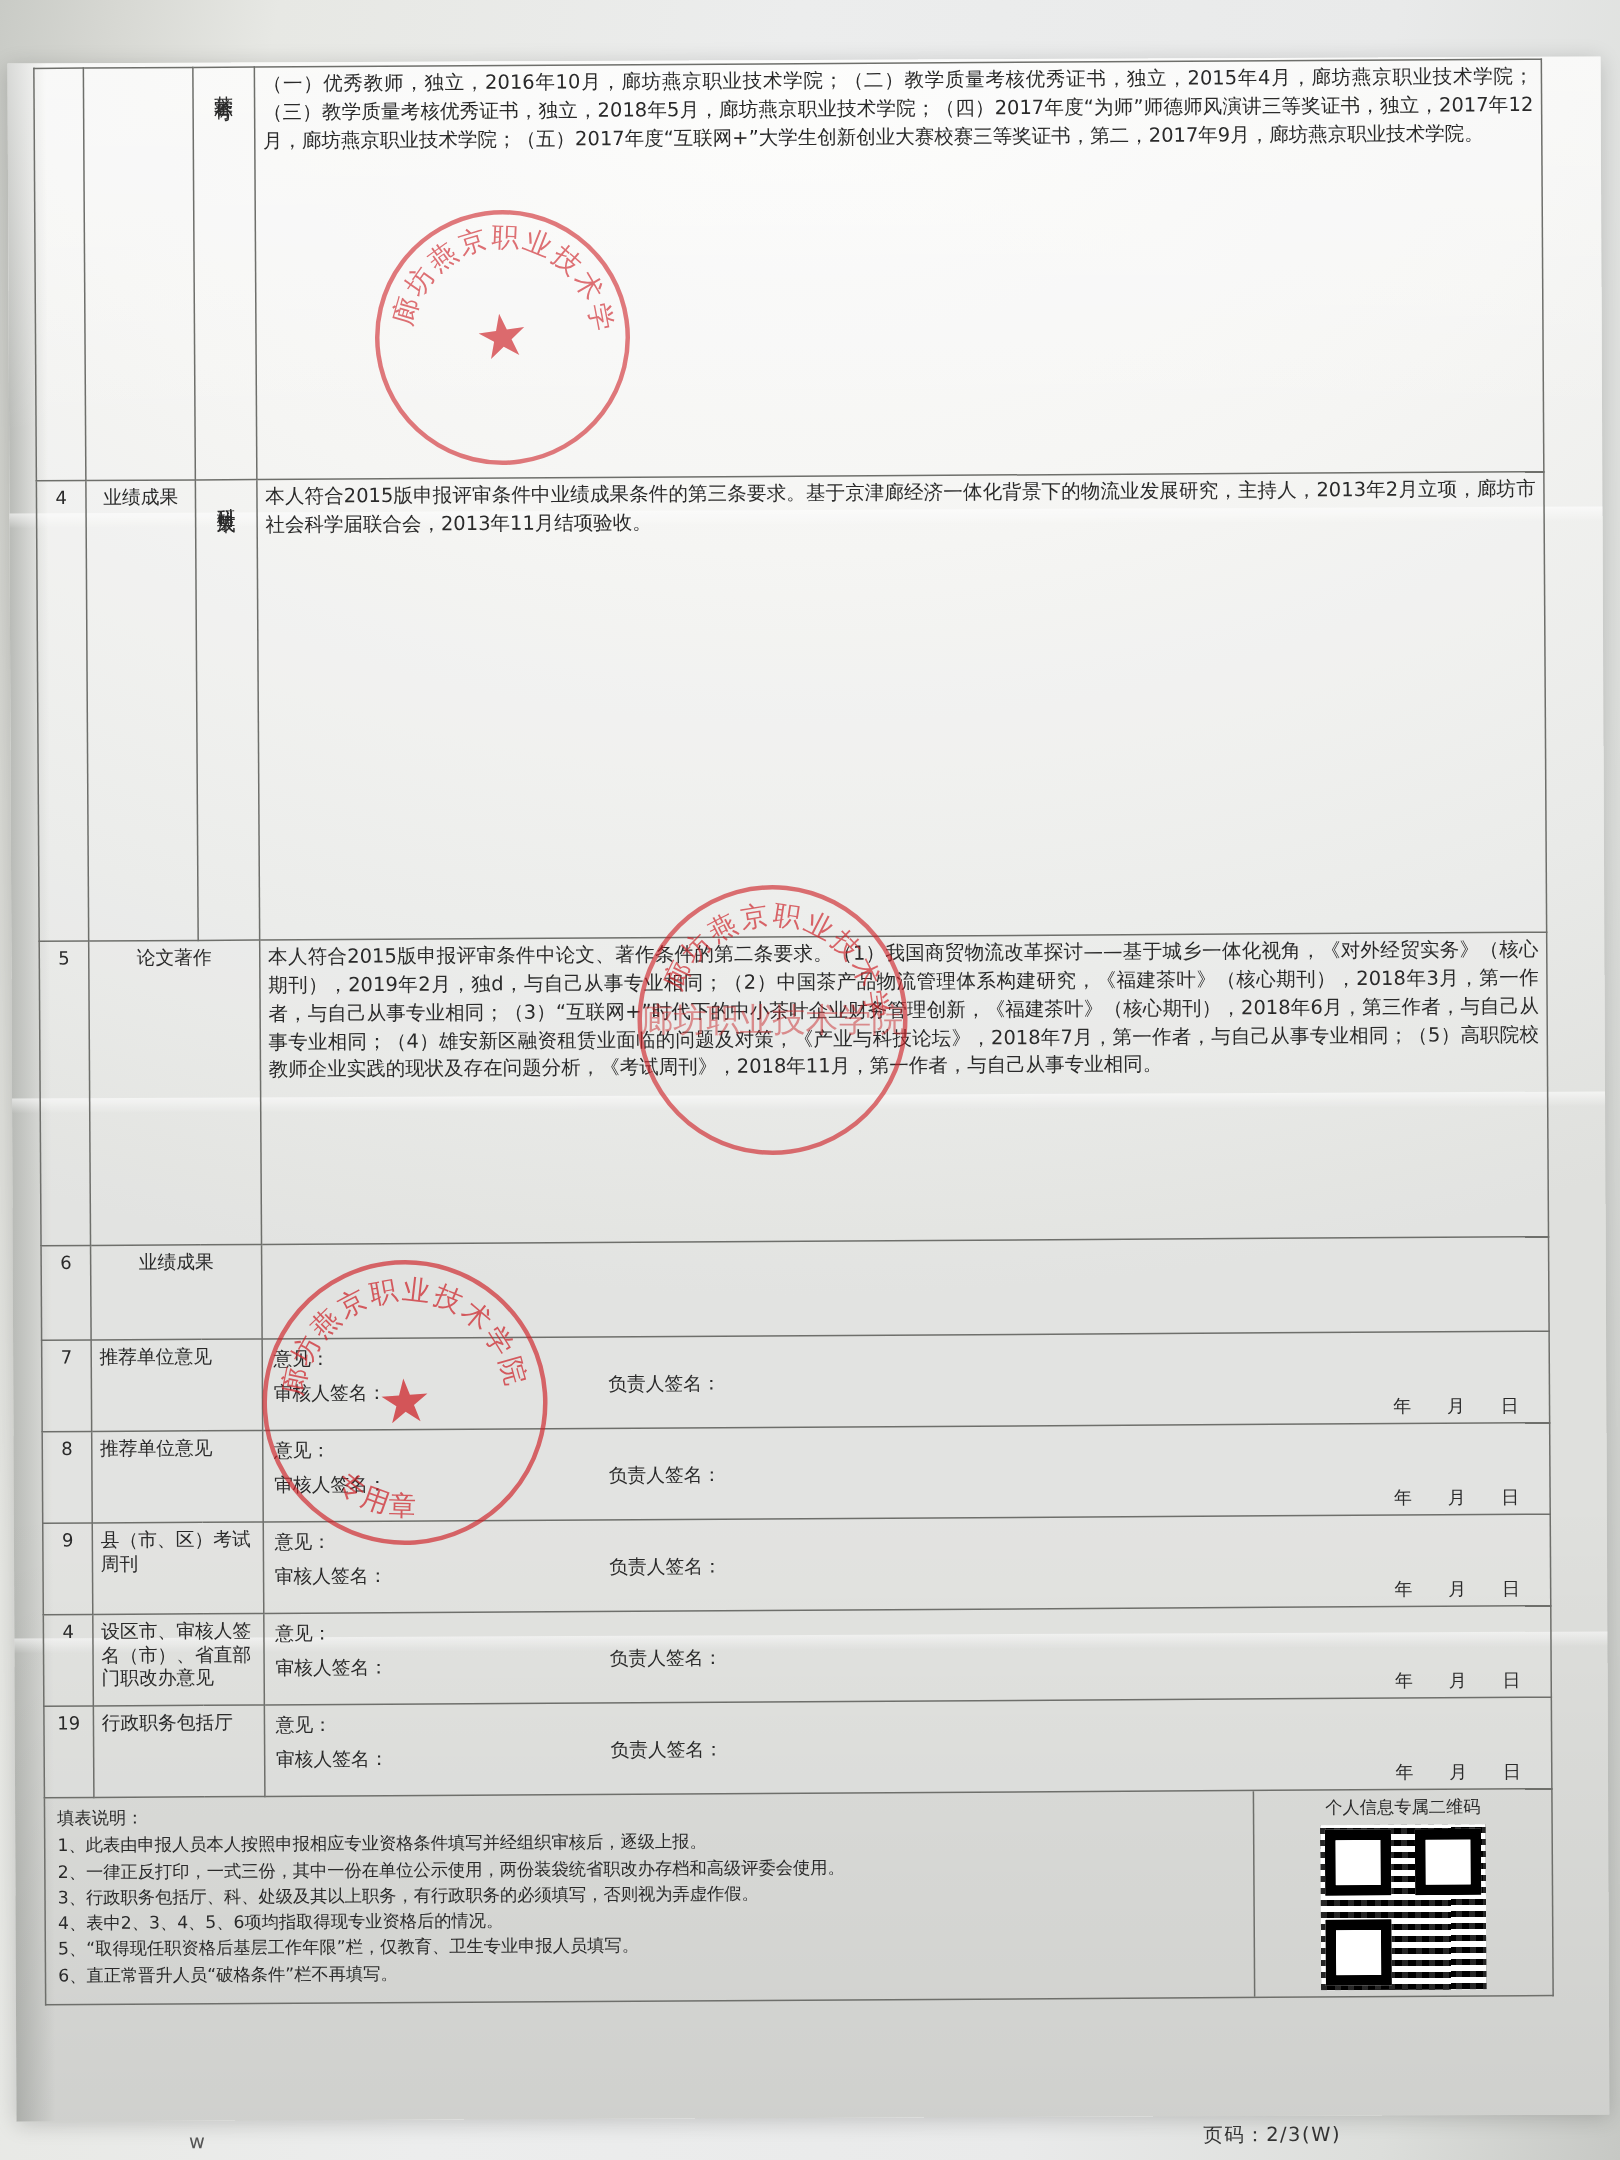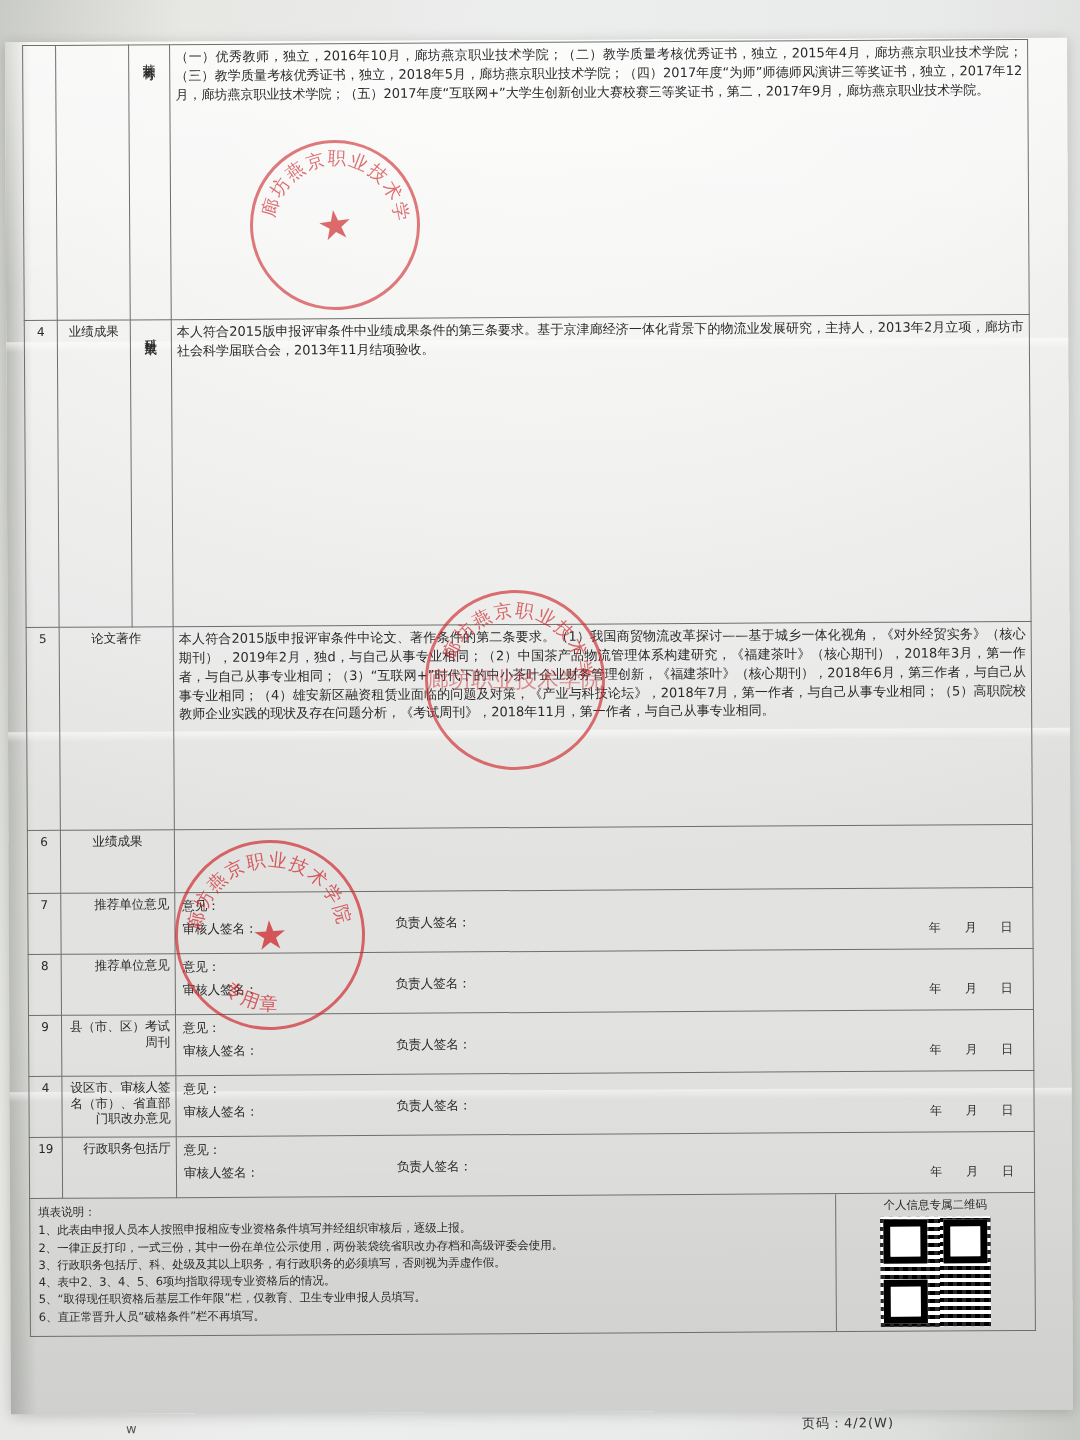--- a/index.html
+++ b/index.html
@@ -55,26 +55,26 @@
   .vert{
     width:30px;text-align:center;vertical-align:middle;
     font-size:12.5px;letter-spacing:2px;
   }
   .vert span{writing-mode:vertical-rl;text-orientation:upright;display:inline-block;line-height:1.9;}
   .body-cell{padding:6px 8px;font-size:13px;text-align:justify;}
   .tall-1{height:268px}
   .tall-2{height:300px}
   .tall-3{height:196px}
   .opinion td{height:54px}
-  .op-label{width:62px;text-align:right;vertical-align:middle;font-size:12.5px;line-height:1.25;}
+  .op-label{width:62px;text-align:left;vertical-align:middle;font-size:12.5px;line-height:1.25;}
   .op-body{position:relative;font-size:12.5px;}
   .op-body .line1{margin:1px 0 0 2px}
   .op-body .line2{margin:5px 0 0 2px}
-  .op-body .sign{position:absolute;left:220px;top:22px;}
-  .op-body .date{position:absolute;right:10px;bottom:12px;font-size:12px;letter-spacing:10px;}
+  .op-body .sign{position:absolute;left:230px;top:22px;}
+  .op-body .date{position:absolute;right:10px;bottom:2px;font-size:12px;letter-spacing:10px;}
   .blank{height:56px}
 
   
   .notes-wrap{display:flex;border:1px solid #6e6f6b;border-top:none;}
   .notes{flex:1;padding:5px 8px 8px 8px;font-size:11.5px;line-height:1.5;}
   .notes .title{margin-bottom:1px}
   .notes ol{margin:0;padding:0;list-style:none;}
   .notes li{white-space:nowrap;overflow:hidden;}
   .qr-box{width:186px;border-left:1px solid #6e6f6b;padding:4px 6px;text-align:center;}
   .qr-box .qr-label{font-size:11.5px;margin-bottom:4px;}
@@ -272,15 +272,15 @@
       <path id="arc3b" d="M 30,118 A 66,66 0 0 0 160,118" fill="none"></path>
       <text><textPath href="#arc3b" startOffset="18%">专用章</textPath></text>
     </svg>
     <div class="star">★</div>
   </div>
 </div>
 
 <div class="footer">
   <div class="wmark">w</div>
   <div class="page">
-    <span>页码：</span><span>4/2(W)</span>
+    <span>页码：</span><span>2/3(W)</span>
   </div>
 </div>
 
 </body></html>

